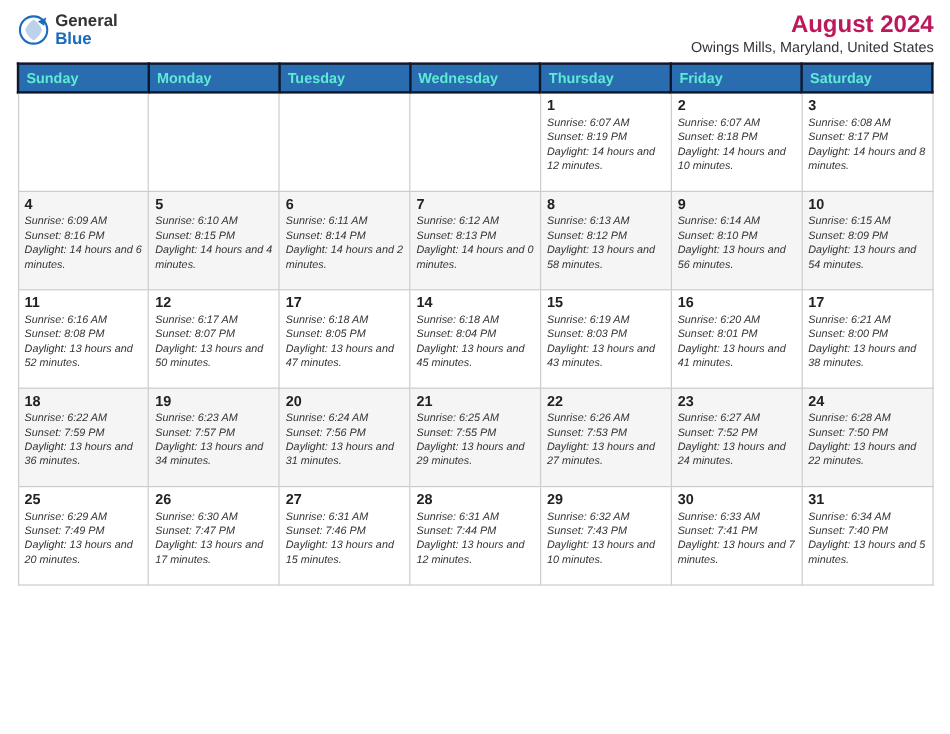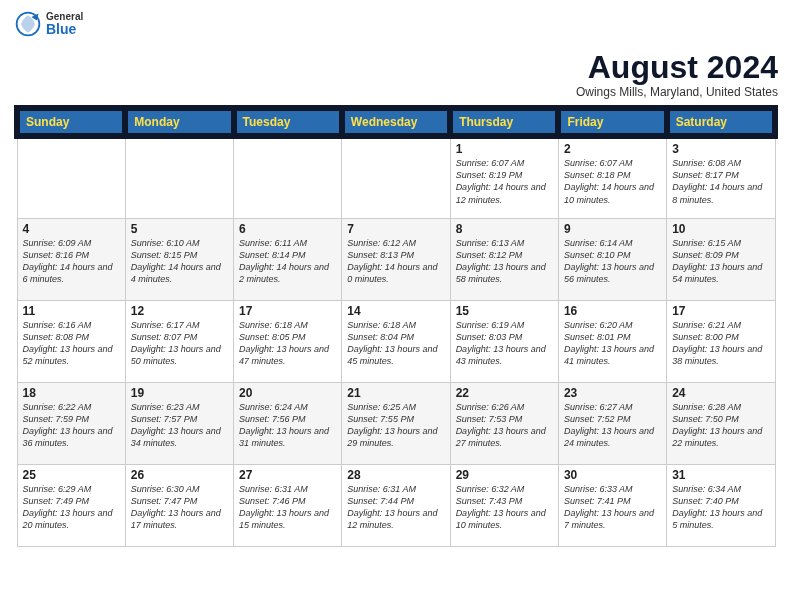--- a/index.html
+++ b/index.html
@@ -25,61 +25,60 @@
       display: flex;
       align-items: center;
       gap: 4px;
     }
     .logo-text {
       display: flex;
       flex-direction: column;
       line-height: 1.1;
     }
     .logo-general {
-      font-size: 10px;
+      font-size: 14px;
       font-weight: bold;
       color: #333;
     }
     .logo-blue {
       font-size: 14px;
       font-weight: bold;
       color: #1a6bbf;
     }
     .logo-icon {
       width: 28px;
       height: 28px;
     }
     .title-block {
       text-align: right;
     }
     .month-title {
-      font-size: 32px;
-      font-weight: bold;
-      color: #0f172a;
+      font-size: 20px;
+      font-weight: bold;
+      color: #be185d;
       line-height: 1.1;
-      margin-top: 40px;
     }
     .location-title {
       font-size: 12px;
       color: #333;
       font-weight: normal;
     }
     .calendar {
       width: 100%;
       border-collapse: collapse;
       table-layout: fixed;
     }
     .calendar th {
       background-color: #2a6cb0;
-      color: #fde047;
+      color: #5eead4;
       text-align: left;
       padding: 4px 6px;
       font-size: 12px;
       font-weight: bold;
-      border: 6px solid #0f172a;
+      border: 2px solid #0f172a;
     }
     .calendar td {
       border: 1px solid #ccc;
       vertical-align: top;
       padding: 3px 5px;
       font-size: 9.5px;
       color: #222;
       height: 82px;
       background: #fff;
     }

